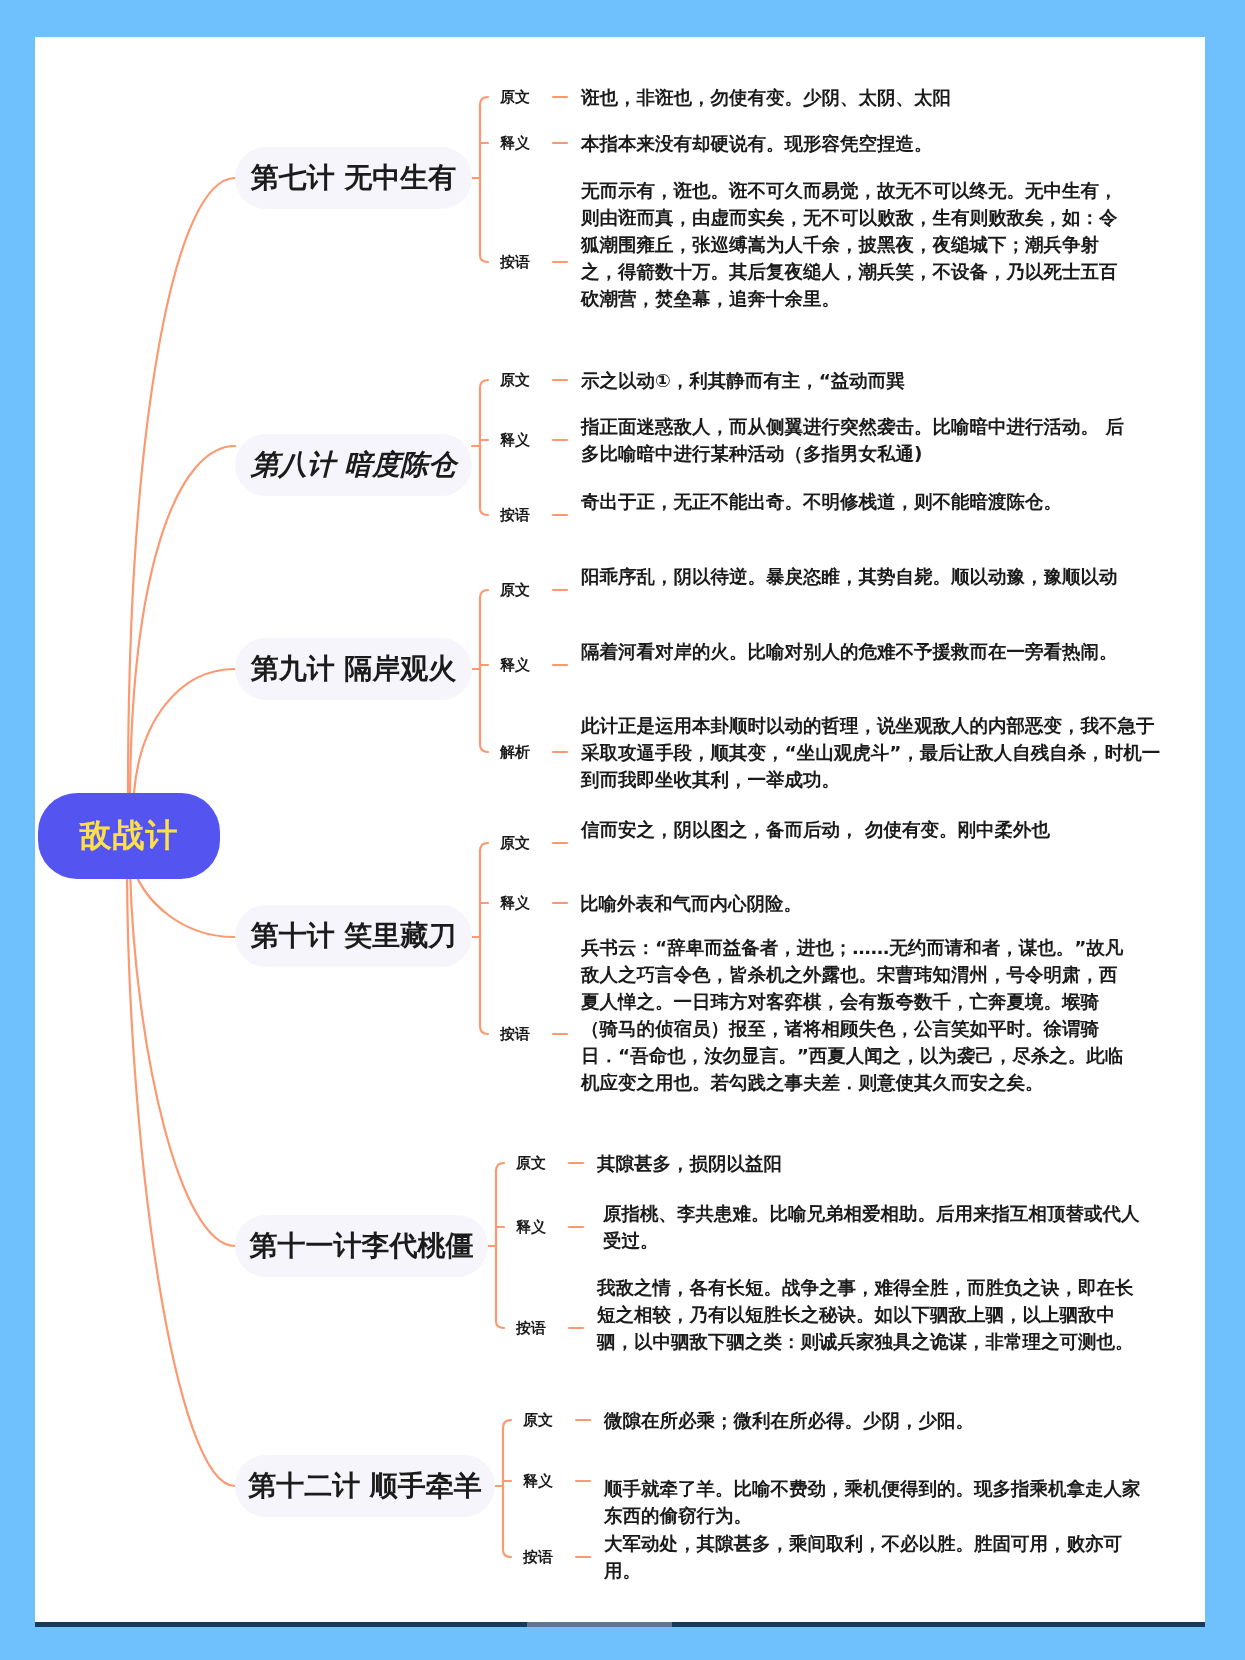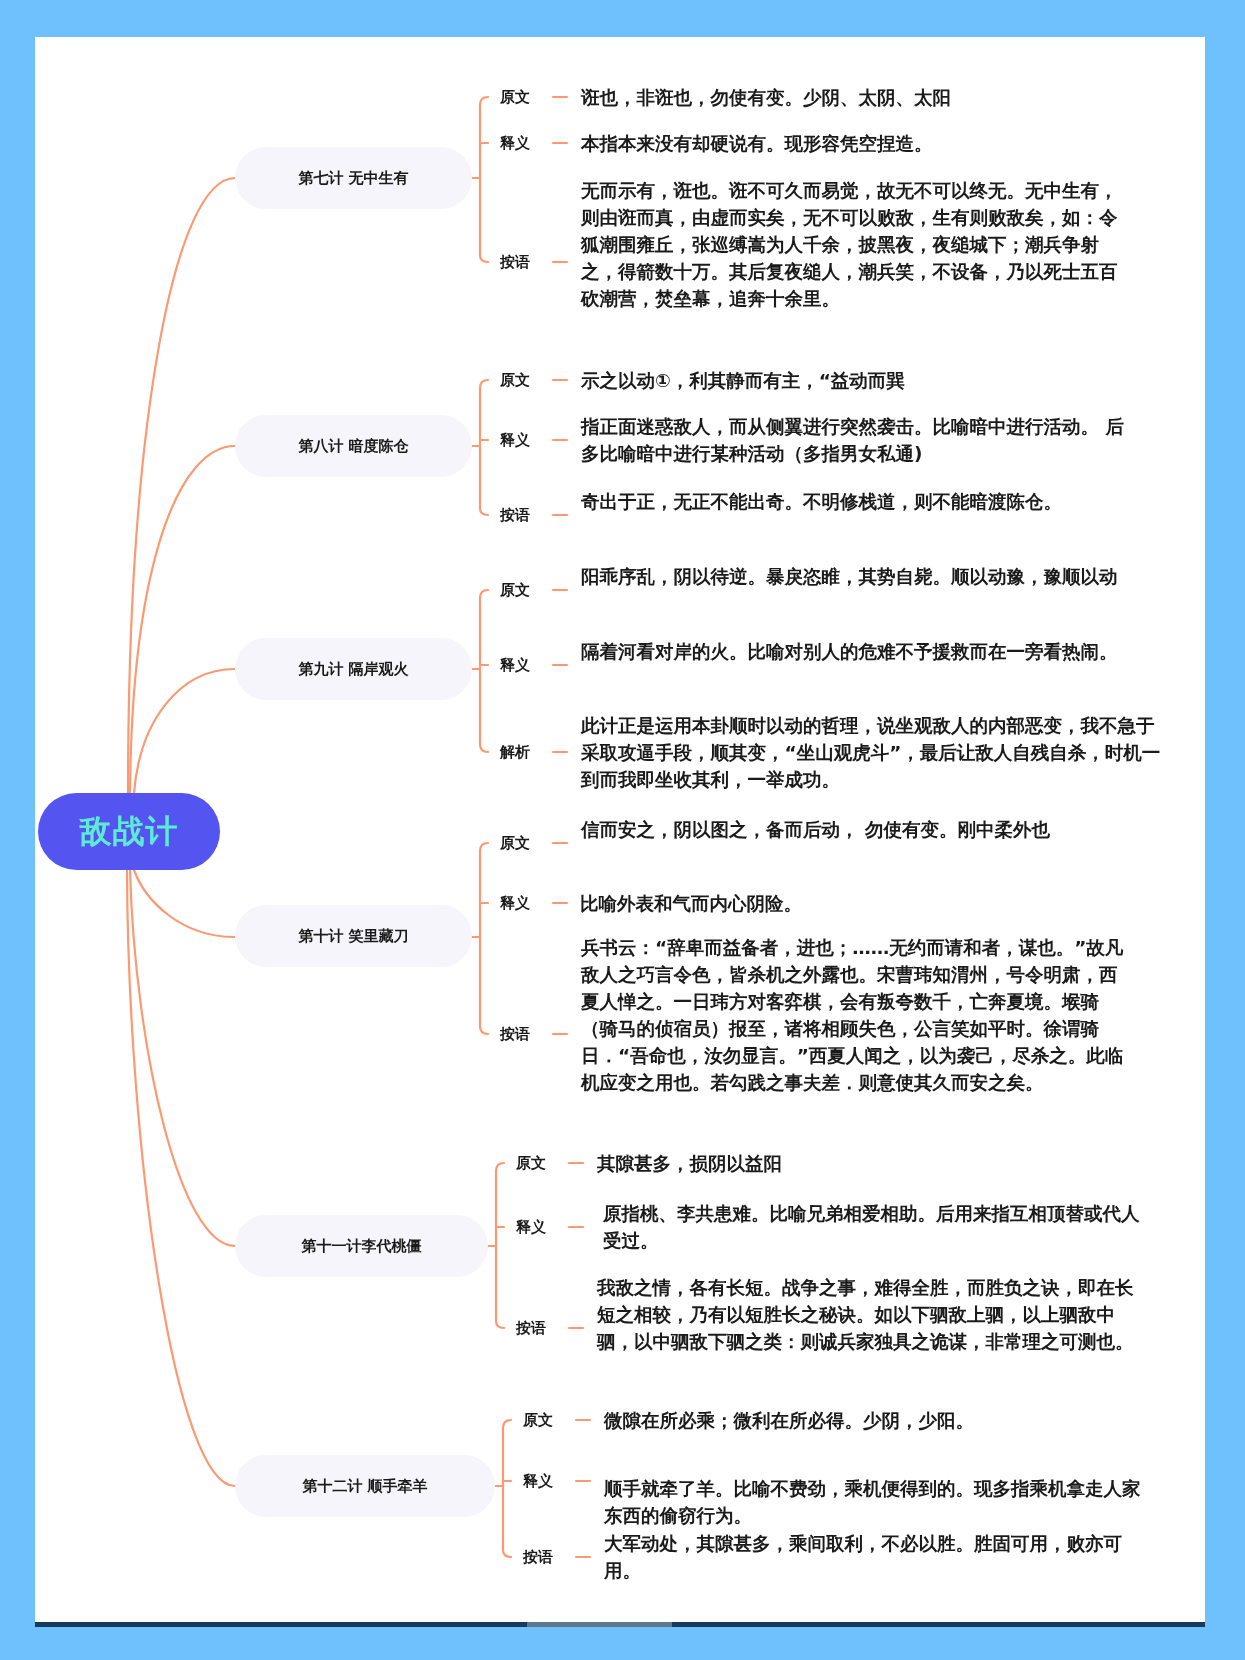--- a/index.html
+++ b/index.html
@@ -15,30 +15,30 @@
   .hbar {
     position:absolute; left:35px; top:1622px; width:1170px; height:5px;
     background:#163a5c;
   }
   .hbar-thumb {
     position:absolute; left:492px; top:0; width:145px; height:5px;
     background:#5d7791;
   }
   svg.links { position:absolute; left:0; top:0; width:1245px; height:1660px; }
   .root {
-    position:absolute; left:38px; top:793px; width:182px; height:77px;
+    position:absolute; left:38px; top:793px; width:182px; height:86px;
     background:#5455f0; border-radius:39px;
     display:flex; align-items:center; justify-content:center;
-    color:#5eead4; font-weight:bold; font-size:32px; letter-spacing:1px;
+    color:#fde047; font-weight:bold; font-size:32px; letter-spacing:1px;
   }
   .topic {
     position:absolute; left:235px; height:62px;
     background:#f5f5fb; border-radius:31px;
     display:flex; align-items:center; justify-content:center;
-    color:#1b1b1b; font-weight:bold; font-size:15px; white-space:nowrap;
+    color:#1b1b1b; font-weight:bold; font-size:28px; white-space:nowrap;
   }
   .leaf-label {
     position:absolute; font-size:15px; font-weight:bold; color:#1b1b1b;
     white-space:nowrap; line-height:27px;
   }
   .leaf-text {
     position:absolute; font-size:18.5px; font-weight:bold; color:#1b1b1b;
     line-height:27px; width:545px;
   }
 </style>
@@ -108,21 +108,21 @@
 <div class="topic" style="top:147px;width:237px;">
   <span>第七计 无中生有</span>
 </div>
 <div class="leaf-label" style="left:500px;top:84px;">原文</div>
 <div class="leaf-text" style="left:581px;top:84px;">诳也，非诳也，勿使有变。少阴、太阴、太阳</div>
 <div class="leaf-label" style="left:500px;top:130px;">释义</div>
 <div class="leaf-text" style="left:581px;top:130px;">本指本来没有却硬说有。现形容凭空捏造。</div>
 <div class="leaf-label" style="left:500px;top:249px;">按语</div>
 <div class="leaf-text" style="left:581px;top:177px;">无而示有，诳也。诳不可久而易觉，故无不可以终无。无中生有，则由诳而真，由虚而实矣，无不可以败敌，生有则败敌矣，如：令狐潮围雍丘，张巡缚嵩为人千余，披黑夜，夜缒城下；潮兵争射之，得箭数十万。其后复夜缒人，潮兵笑，不设备，乃以死士五百砍潮营，焚垒幕，追奔十余里。</div>
 
-<div class="topic" style="top:415px;width:237px;">
+<div class="topic" style="top:434px;width:237px;font-style:italic;">
   <span>第八计 暗度陈仓</span>
 </div>
 <div class="leaf-label" style="left:500px;top:367px;">原文</div>
 <div class="leaf-text" style="left:581px;top:367px;">示之以动①，利其静而有主，“益动而巽</div>
 <div class="leaf-label" style="left:500px;top:427px;">释义</div>
 <div class="leaf-text" style="left:581px;top:413px;">指正面迷惑敌人，而从侧翼进行突然袭击。比喻暗中进行活动。 后多比喻暗中进行某种活动（多指男女私通)</div>
 <div class="leaf-label" style="left:500px;top:502px;">按语</div>
 <div class="leaf-text" style="left:581px;top:488px;">奇出于正，无正不能出奇。不明修栈道，则不能暗渡陈仓。</div>
 
 <div class="topic" style="top:638px;width:237px;">

